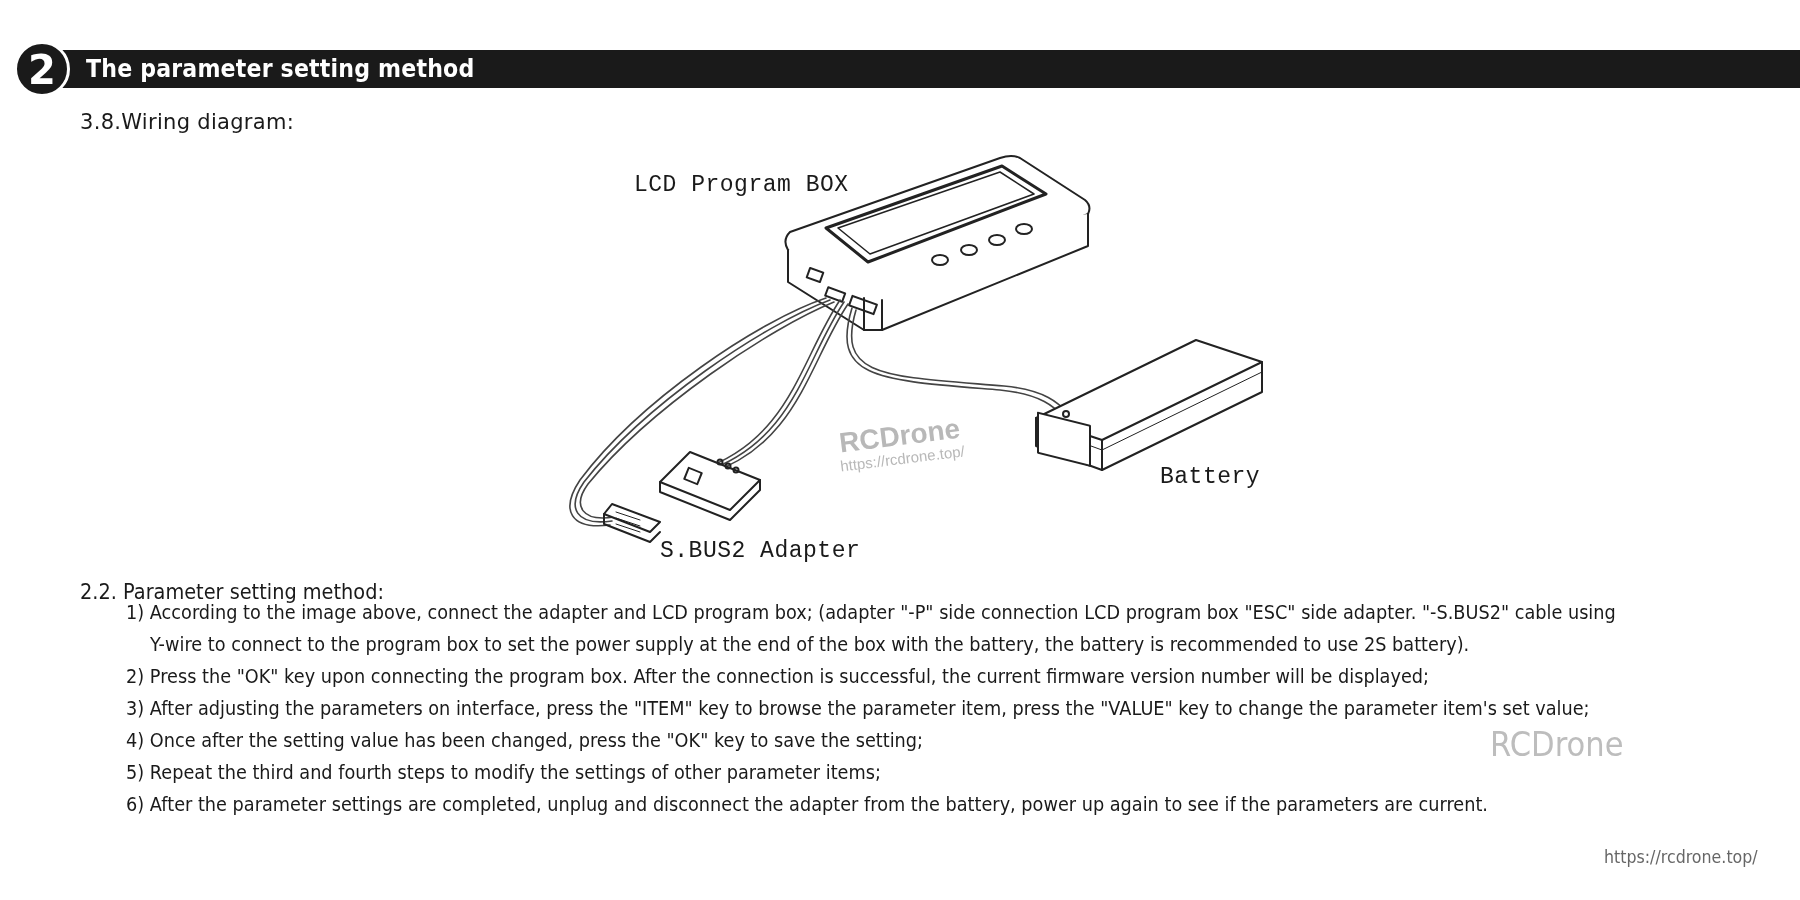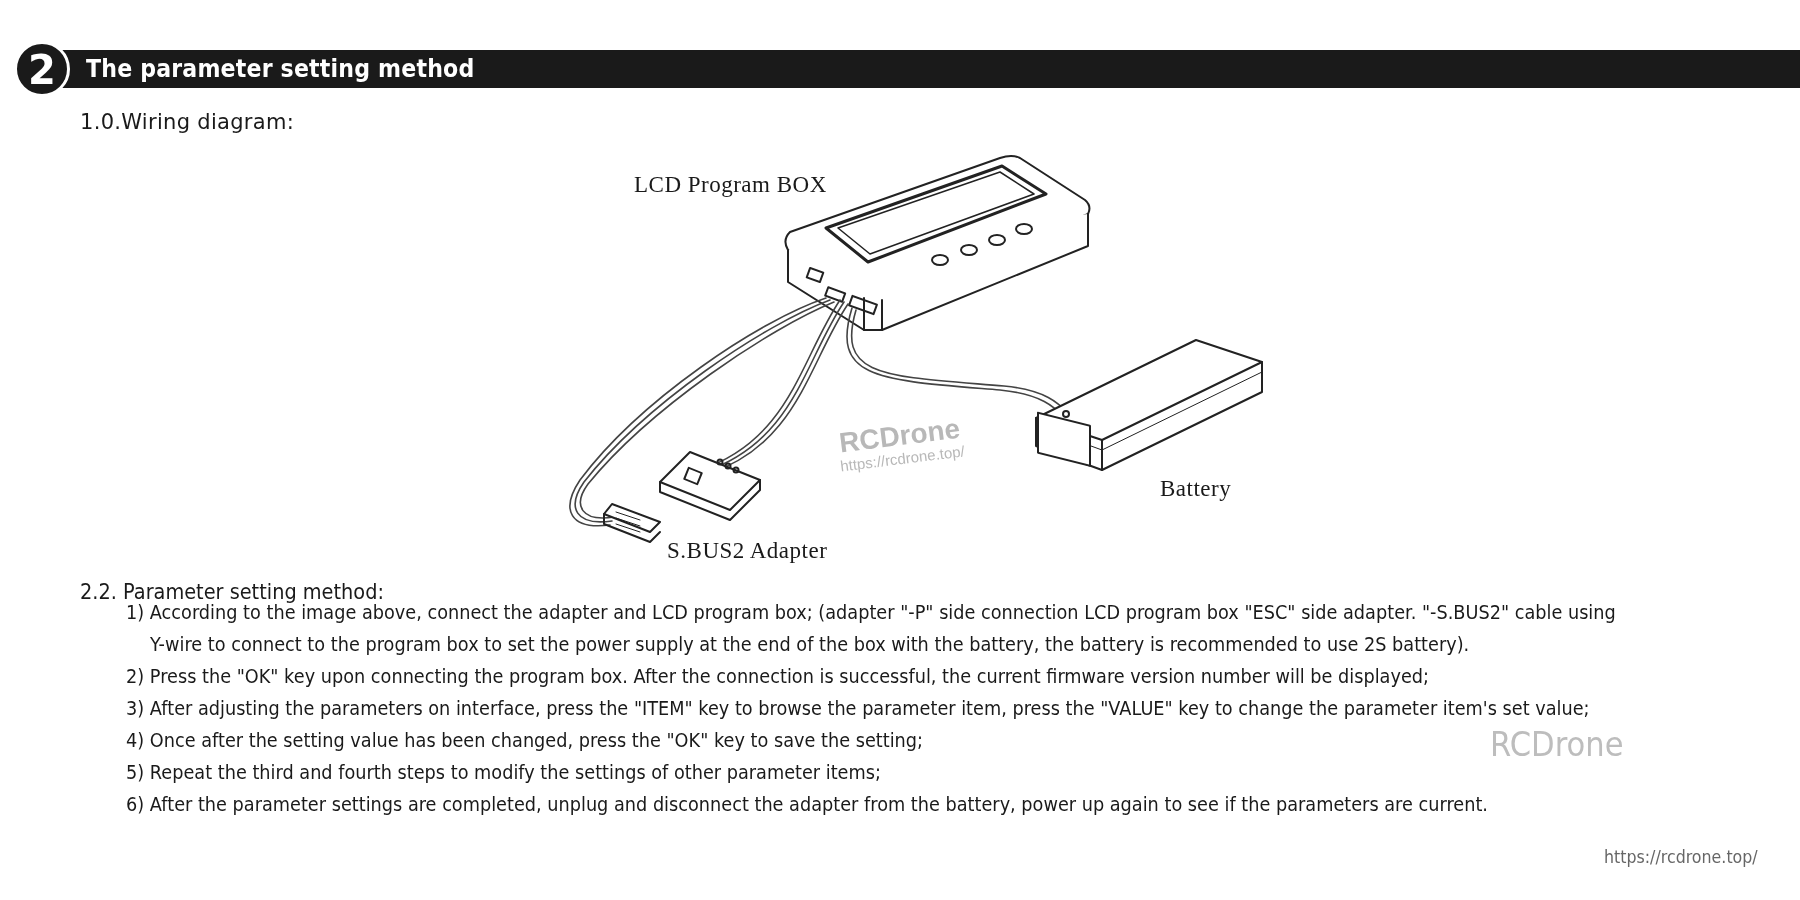--- a/index.html
+++ b/index.html
@@ -21,26 +21,26 @@
     color: #fff; font-weight: bold; font-size: 40px; line-height: 52px; text-align: center;
     font-family: "DejaVu Sans", sans-serif;
   }
   .subheading {
     position: absolute; font-size: 21px; color: #1a1a1a; font-family: "DejaVu Sans", sans-serif;
   }
   .sub1 { left: 80px; top: 110px; letter-spacing: 0.3px; }
   .sub2 { left: 80px; top: 580px; font-weight: normal; transform: scaleX(0.92); transform-origin: left; }
   .diagram { position: absolute; left: 0; top: 0; width: 1800px; height: 900px; }
   .diag-label {
-    position: absolute; font-size: 23px; color: #1a1a1a; font-family: Liberation Serif, serif;
+    position: absolute; font-size: 23px; color: #1a1a1a; font-family: Liberation Mono, monospace;
     letter-spacing: 0.5px;
   }
   .lbl-lcd { left: 634px; top: 172px; }
-  .lbl-batt { left: 1160px; top: 476px; }
-  .lbl-sbus { left: 660px; top: 538px; margin-left: 7px; }
+  .lbl-batt { left: 1160px; top: 464px; }
+  .lbl-sbus { left: 660px; top: 538px; }
   .wm-center {
     position: absolute; left: 838px; top: 420px; transform: rotate(-7deg);
     color: #b8b8b8; text-align: center;
   }
   .wm-center .big { font-size: 28px; font-weight: bold; display: block; }
   .wm-center .small { font-size: 15px; display: block; margin-top: -2px; }
   .steps { position: absolute; left: 126px; top: 596px; width: 1660px; }
   .step {
     font-size: 20px; line-height: 32px; color: #1a1a1a; white-space: nowrap;
     font-family: "DejaVu Sans", sans-serif; transform: scaleX(0.885); transform-origin: left center;
@@ -55,21 +55,21 @@
     font-family: "DejaVu Sans", sans-serif; transform: scaleX(0.88); transform-origin: left;
   }
 </style>
 </head>
 <body>
 
 <div class="header-bar"></div>
 <div class="section-badge">2</div>
 <div class="header-title">The parameter setting method</div>
 
-<div class="subheading sub1">1.0.Wiring diagram:</div>
+<div class="subheading sub1">3.8.Wiring diagram:</div>
 
 <svg class="diagram" viewBox="0 0 1800 900" xmlns="http://www.w3.org/2000/svg">
   <g fill="none" stroke="#222" stroke-width="2" stroke-linejoin="round" stroke-linecap="round">
 
     <g>
 
       <path d="M790 232 L1000 158 Q1012 154 1020 158 L1085 200 Q1092 206 1088 214 L882 300 Q874 304 864 298 L788 250 Q782 240 790 232 Z" fill="#fff"></path>
 
       <path d="M788 250 L788 282 L864 330 L882 330 L1088 246 L1088 214" fill="#fff"></path>
       <path d="M864 298 L864 330"></path>

